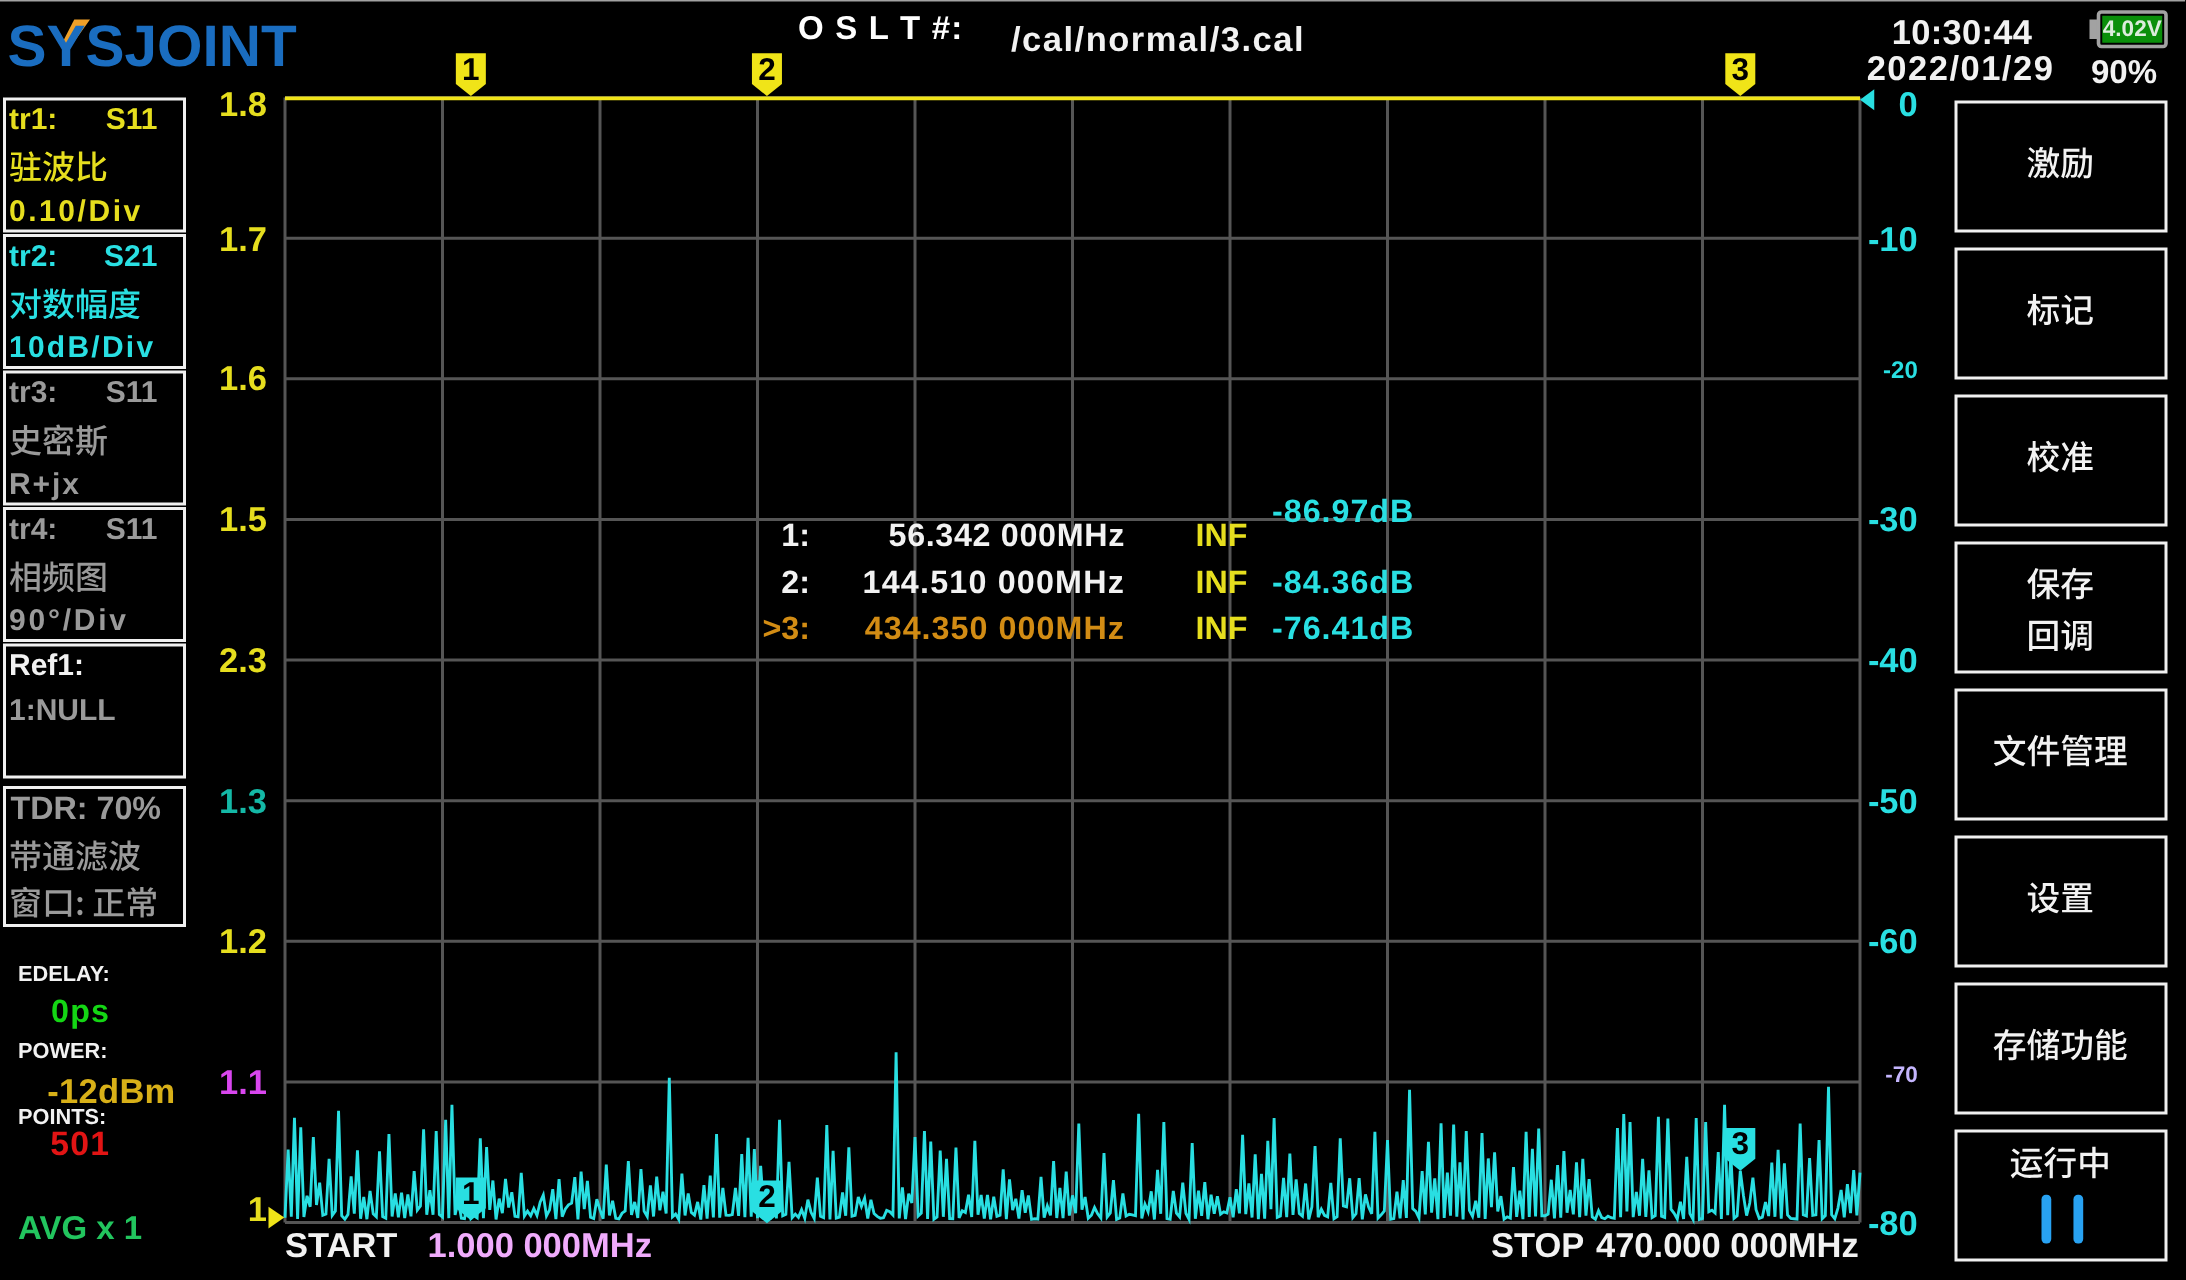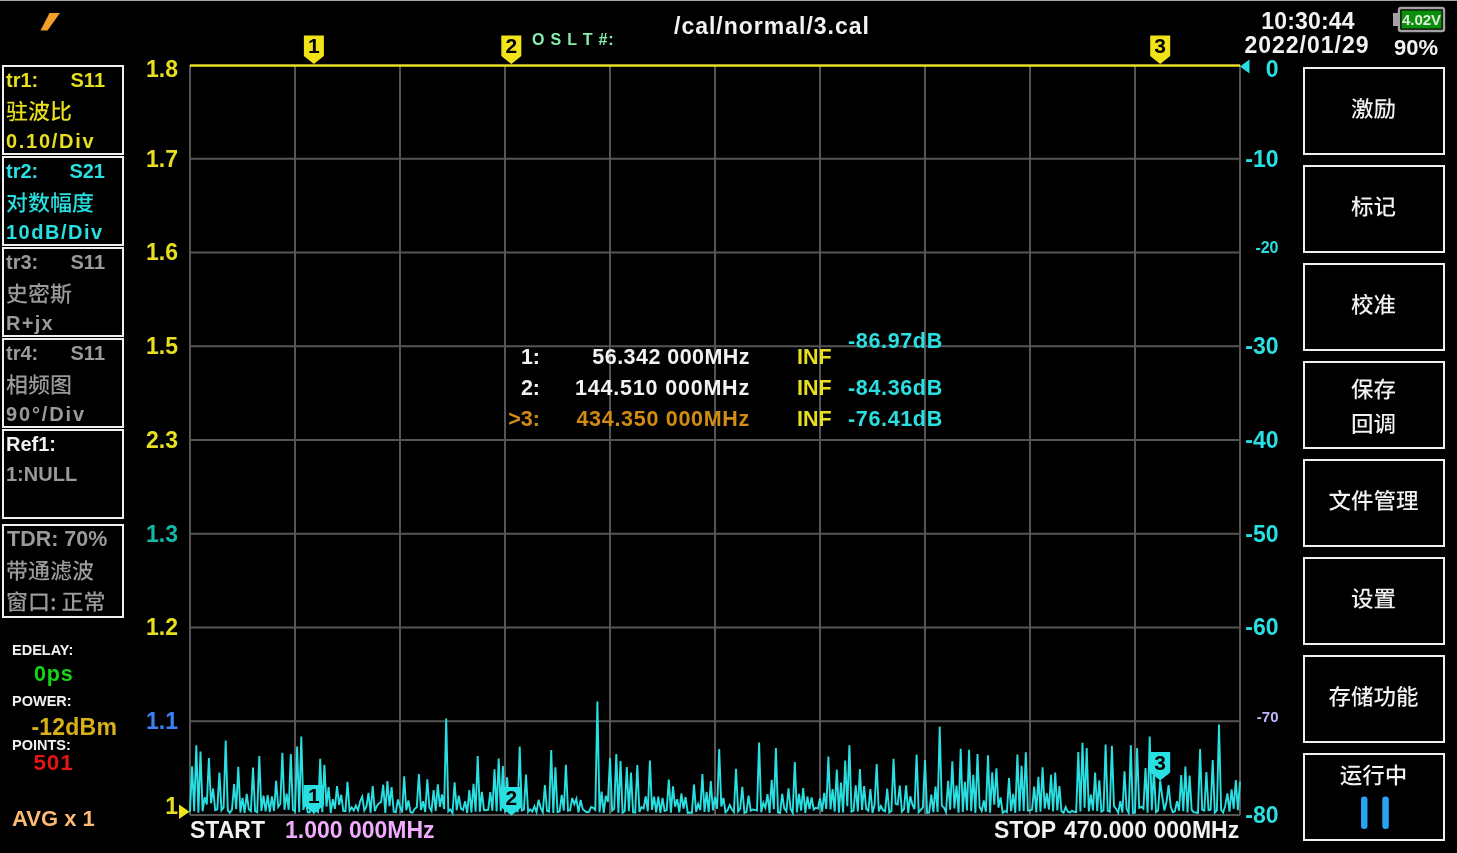--- a/index.html
+++ b/index.html
@@ -43,34 +43,35 @@
 <path d="M1358.965 104.5975H1362.52V106.105H1358.965ZM1358.965 101.69500000000001H1362.52V103.1575H1358.965ZM1352.305 99.3775C1353.43 100.2325 1354.78 101.47 1355.455 102.28L1356.7375 100.93C1356.0625 100.1425 1354.645 98.995 1353.52 98.20750000000001ZM1351.675 105.655C1352.7325 106.375 1354.1275 107.4325 1354.78 108.13L1356.04 106.7125C1355.32 106.03750000000001 1353.9025 105.025 1352.845 104.39500000000001ZM1351.9675 117.4675 1353.6775 118.525C1354.5775 116.4775 1355.6125 113.8 1356.4 111.50500000000001L1354.87 110.47C1354.015 112.94500000000001 1352.8225 115.78 1351.9675 117.4675ZM1366.5925 97.9375C1366.1875 101.2 1365.49 104.39500000000001 1364.32 106.64500000000001V100.165H1361.395L1362.115 98.20750000000001L1359.91 97.9375C1359.82 98.5675 1359.6175 99.4225 1359.3925 100.165H1357.2325V107.635H1364.1625C1364.545 108.0175 1365.0625 108.58 1365.2875 108.89500000000001C1365.58 108.4225 1365.85 107.905 1366.12 107.3425C1366.4575 109.3 1366.9525 111.37 1367.74 113.305C1366.885 115.06 1365.715 116.5 1364.14 117.6025C1364.545 117.895 1365.265 118.5475 1365.535 118.8625C1366.8175 117.85000000000001 1367.8525 116.6575 1368.685 115.2625C1369.4275 116.6125 1370.3725 117.85000000000001 1371.565 118.795C1371.835 118.3 1372.4875 117.4675 1372.8925 117.1075C1371.52 116.14 1370.485 114.8125 1369.675 113.2825C1370.7325 110.7625 1371.34 107.72500000000001 1371.7 104.1025H1372.69V102.1675H1367.785C1368.0775 100.9075 1368.3025 99.58 1368.4825 98.2525ZM1359.145 108.0625 1359.6625 109.1875H1356.4225V110.94250000000001H1358.4925V111.6175C1358.4925 113.215 1358.1775 115.7125 1355.4775 117.625C1355.9275 117.94 1356.6025 118.48 1356.9175 118.8625C1358.9425 117.4 1359.775 115.5775 1360.09 113.91250000000001H1362.3175C1362.2275 115.7125 1362.0925 116.455 1361.9125 116.7025C1361.7775 116.86 1361.5975 116.905 1361.3275 116.905C1361.0575 116.905 1360.4275 116.88250000000001 1359.685 116.815C1359.9775 117.265 1360.135 117.985 1360.18 118.525C1361.0125 118.57000000000001 1361.845 118.5475 1362.295 118.5025C1362.8125 118.435 1363.1725 118.2775 1363.51 117.895C1363.9375 117.3775 1364.0725 116.0725 1364.2075 112.9C1364.23 112.6525 1364.2525 112.18 1364.2525 112.18H1360.2925V111.685V110.94250000000001H1364.905V109.1875H1361.71C1361.5075 108.67 1361.2375 108.1075 1360.9675 107.6575ZM1369.9225 104.1025C1369.6975 106.69 1369.315 108.985 1368.6625 110.9875C1367.8975 108.8725 1367.47 106.5775 1367.1775 104.4625L1367.29 104.1025Z M1388.485 98.32000000000001C1388.485 100.0975 1388.485 101.83 1388.44 103.4725H1386.145V105.43H1388.3725C1388.1475 110.515 1387.36 114.745 1384.6375 117.44500000000001C1385.1325 117.76 1385.83 118.41250000000001 1386.145 118.9075C1389.16 115.825 1390.0375 111.055 1390.3075 105.43H1392.625C1392.445 113.17 1392.2425 115.96000000000001 1391.7475 116.59C1391.545 116.88250000000001 1391.3425 116.95 1391.005 116.92750000000001C1390.6 116.92750000000001 1389.7225 116.92750000000001 1388.755 116.86C1389.07 117.4 1389.295 118.2325 1389.3175 118.795C1390.33 118.84 1391.32 118.8625 1391.95 118.75C1392.625 118.66 1393.075 118.4575 1393.5025 117.8275C1394.2 116.88250000000001 1394.38 113.71000000000001 1394.605 104.44C1394.605 104.17 1394.605 103.4725 1394.605 103.4725H1390.3975C1390.4425 101.8075 1390.4425 100.0975 1390.4425 98.32000000000001ZM1375.66 99.22V107.5C1375.66 110.65 1375.5475 114.88000000000001 1374.1075 117.7825C1374.6025 117.985 1375.48 118.48 1375.8625 118.81750000000001C1377.37 115.7125 1377.595 110.89750000000001 1377.595 107.5V105.1375H1379.6425C1379.5525 110.4475 1379.305 114.97 1376.785 117.6025C1377.2575 117.895 1377.91 118.5475 1378.18 119.02C1380.3625 116.77 1381.1275 113.3725 1381.42 109.3225H1383.445C1383.2425 114.1825 1383.04 115.96000000000001 1382.68 116.41C1382.5225 116.6575 1382.3425 116.7025 1382.05 116.7025C1381.7125 116.7025 1381.06 116.68 1380.295 116.6125C1380.565 117.08500000000001 1380.745 117.8275 1380.79 118.345C1381.6225 118.39 1382.455 118.39 1382.95 118.3225C1383.5125 118.25500000000001 1383.9175 118.075 1384.2775 117.58C1384.8625 116.86 1385.0875 114.61 1385.3125 108.33250000000001C1385.335 108.08500000000001 1385.335 107.52250000000001 1385.335 107.52250000000001H1381.51L1381.5775 105.1375H1385.5825V103.27000000000001H1377.595V101.155H1386.3025V99.22Z" fill="#f2f2f2"></path>
 <path d="M1361.485 197.53500000000003V199.51500000000001H1371.3625V197.53500000000003ZM1368.46 207.72750000000002C1369.495 210.0225 1370.4625 212.97000000000003 1370.7775 214.79250000000002L1372.7125 214.07250000000002C1372.3525 212.25000000000003 1371.3175 209.37 1370.26 207.1425ZM1361.8 207.23250000000002C1361.215 209.59500000000003 1360.2475 212.025 1359.0325 213.60000000000002C1359.505 213.84750000000003 1360.3375 214.41000000000003 1360.72 214.72500000000002C1361.9125 212.97000000000003 1363.06 210.27 1363.7125 207.66000000000003ZM1360.495 202.91250000000002V204.8925H1365.13V214.18500000000003C1365.13 214.47750000000002 1365.04 214.56750000000002 1364.725 214.56750000000002C1364.41 214.59 1363.42 214.59 1362.3625 214.54500000000002C1362.655 215.19750000000002 1362.925 216.12 1362.9925 216.72750000000002C1364.545 216.72750000000002 1365.625 216.705 1366.345 216.34500000000003C1367.0875 215.985 1367.29 215.35500000000002 1367.29 214.23000000000002V204.8925H1372.5775V202.91250000000002ZM1355.275 195.96V200.57250000000002H1351.9675V202.57500000000002H1354.825C1354.15 205.25250000000003 1352.8225 208.335 1351.45 210.00000000000003C1351.8325 210.54000000000002 1352.3725 211.4625 1352.5975 212.0475C1353.61 210.69750000000002 1354.5325 208.5825 1355.275 206.35500000000002V216.81750000000002H1357.3675V205.5225C1358.065 206.58 1358.8525 207.81750000000002 1359.19 208.51500000000001L1360.3825 206.82750000000001C1359.955 206.2425 1358.02 203.835 1357.3675 203.115V202.57500000000002H1360.18V200.57250000000002H1357.3675V195.96Z M1376.0875 197.7375C1377.325 198.8625 1378.945 200.46 1379.6875 201.47250000000003L1381.2175 199.96500000000003C1380.4075 198.97500000000002 1378.765 197.46750000000003 1377.505 196.4325ZM1374.4675 202.9575V205.00500000000002H1377.91V212.5875C1377.91 213.75750000000002 1377.235 214.56750000000002 1376.8075 214.9275C1377.1675 215.2425 1377.73 216.03000000000003 1377.955 216.48000000000002C1378.315 216.00750000000002 1378.9675 215.49 1382.77 212.7675C1382.545 212.34 1382.2525 211.485 1382.1175 210.9L1380.025 212.34V202.9575ZM1382.8825 197.49V199.60500000000002H1391.6125V204.8025H1383.31V213.33C1383.31 215.85000000000002 1384.1875 216.50250000000003 1386.9325 216.50250000000003C1387.5175 216.50250000000003 1391.0725 216.50250000000003 1391.68 216.50250000000003C1394.29 216.50250000000003 1394.965 215.44500000000002 1395.2575 211.66500000000002C1394.6275 211.53000000000003 1393.705 211.17000000000002 1393.21 210.78750000000002C1393.075 213.8925 1392.85 214.455 1391.545 214.455C1390.735 214.455 1387.7425 214.455 1387.1125 214.455C1385.74 214.455 1385.515 214.275 1385.515 213.33V206.82750000000001H1391.6125V207.97500000000002H1393.75V197.49Z" fill="#f2f2f2"></path>
 <path d="M1367.0875 300.485C1368.55 301.9025 1370.215 303.905 1370.935 305.2325L1372.51 303.905C1371.745 302.5775 1370.0125 300.6875 1368.5275 299.315ZM1363.825 294.5C1364.4775 295.31 1365.13 296.41249999999997 1365.4675 297.2H1360.045V299.15749999999997H1372.465V297.2H1366.0075L1367.4925 296.5475C1367.1775 295.76 1366.4125 294.6125 1365.6925 293.78ZM1367.92 303.5225C1367.47 305.16499999999996 1366.795 306.6275 1365.8725 307.9325C1364.8825 306.65 1364.095 305.1875 1363.5325 303.59L1362.0925 303.95C1363.105 302.84749999999997 1364.05 301.5875 1364.7925 300.3725L1362.88 299.495C1362.07 301.0475 1360.585 302.91499999999996 1359.145 304.0625C1359.6175 304.4 1360.2925 304.985 1360.63 305.39C1361.0125 305.075 1361.3725 304.6925 1361.755 304.31C1362.475 306.2675 1363.3975 308.045 1364.545 309.5525C1363.0825 311.0825 1361.215 312.32 1358.9875 313.21999999999997C1359.415 313.58 1360.0675 314.39 1360.3375 314.8625C1362.5425 313.91749999999996 1364.41 312.68 1365.9175 311.15C1367.425 312.7025 1369.27 313.91749999999996 1371.4525 314.705C1371.7675 314.12 1372.42 313.2425 1372.8925 312.79249999999996C1370.6875 312.1175 1368.82 310.9925 1367.29 309.53C1368.4825 307.955 1369.36 306.1325 1369.99 304.03999999999996ZM1355.1175 293.96V298.5725H1352.2825V300.575H1354.7575C1354.1275 303.5225 1352.8675 306.9425 1351.5625 308.765C1351.9 309.305 1352.395 310.25 1352.5975 310.8575C1353.5425 309.395 1354.4425 307.0775 1355.1175 304.625V314.8175H1357.075V304.1525C1357.66 305.3225 1358.2675 306.65 1358.5375 307.41499999999996L1359.7975 305.84C1359.3925 305.1425 1357.615 302.1275 1357.075 301.385V300.575H1359.4825V298.5725H1357.075V293.96Z M1374.445 295.78249999999997C1375.5025 297.425 1376.785 299.675 1377.3475 301.07L1379.3725 300.0575C1378.7875 298.685 1377.415 296.5025 1376.335 294.905ZM1374.445 312.8375 1376.65 313.805C1377.685 311.59999999999997 1378.855 308.765 1379.7775 306.2L1377.8425 305.1875C1376.83 307.955 1375.435 310.96999999999997 1374.445 312.8375ZM1383.5125 304.265H1387.9675V306.85249999999996H1383.5125ZM1383.5125 302.3975V299.765H1387.9675V302.3975ZM1387.09 294.8825C1387.6525 295.805 1388.3275 297.02 1388.6875 297.92H1384.03C1384.525 296.84 1384.975 295.7375 1385.3575 294.6125L1383.4 294.14C1382.275 297.65 1380.34 301.0475 1378.0675 303.185C1378.5175 303.545 1379.2825 304.31 1379.5975 304.715C1380.2725 304.0175 1380.925 303.23 1381.5325 302.33V314.8625H1383.5125V313.31H1395.1V311.3975H1390.0375V308.71999999999997H1394.2225V306.85249999999996H1390.0375V304.265H1394.245V302.3975H1390.0375V299.765H1394.695V297.92H1389.43L1390.735 297.245C1390.3525 296.39 1389.61 295.0625 1388.89 294.0725ZM1383.5125 308.71999999999997H1387.9675V311.3975H1383.5125Z" fill="#f2f2f2"></path>
 <path d="M1361.62 381.46250000000003H1369.2475V385.1075H1361.62ZM1359.6175 379.595V387.02000000000004H1364.2975V389.4725H1358.02V391.4075H1363.1725C1361.71 393.635 1359.4825 395.705 1357.3 396.8075C1357.7725 397.235 1358.425 398.0 1358.7625 398.495C1360.7875 397.3025 1362.79 395.27750000000003 1364.2975 393.02750000000003V399.44H1366.435V392.915C1367.875 395.1875 1369.7875 397.28000000000003 1371.6775 398.54C1372.015 398.02250000000004 1372.7125 397.2575 1373.185 396.8525C1371.115 395.705 1368.955 393.6125 1367.56 391.4075H1372.555V389.4725H1366.435V387.02000000000004H1371.3625V379.595ZM1357.0075 378.605C1355.7475 381.935 1353.655 385.22 1351.4725 387.3125C1351.8325 387.83000000000004 1352.44 388.9775 1352.6425 389.4725C1353.3625 388.7525 1354.06 387.89750000000004 1354.735 386.975V399.3725H1356.7825V383.8475C1357.6375 382.3625 1358.38 380.81 1358.9875 379.2575Z M1387.2025 389.7425V391.475H1381.1725V393.455H1387.2025V397.0325C1387.2025 397.325 1387.1125 397.415 1386.7075 397.4375C1386.325 397.46000000000004 1384.9975 397.46000000000004 1383.6475 397.415C1383.9175 398.0 1384.1875 398.83250000000004 1384.2775 399.44C1386.1675 399.44 1387.45 399.44 1388.2825 399.125C1389.1375 398.81 1389.34 398.225 1389.34 397.0775V393.455H1395.0775V391.475H1389.34V390.39500000000004C1390.9375 389.33750000000003 1392.58 387.9875 1393.7725 386.6825L1392.4225 385.6025L1391.9725 385.71500000000003H1383.0175V387.65000000000003H1389.9925C1389.1375 388.4375 1388.125 389.2025 1387.2025 389.7425ZM1382.005 378.5375C1381.7575 379.505 1381.4425 380.495 1381.06 381.485H1374.8275V383.5325H1380.16C1378.72 386.48 1376.695 389.18 1374.0625 390.98C1374.4 391.475 1374.895 392.39750000000004 1375.12 392.96000000000004C1375.9975 392.3525 1376.8075 391.6775 1377.55 390.935V399.4175H1379.6875V388.4375C1380.8125 386.93 1381.7575 385.265 1382.545 383.5325H1394.695V381.485H1383.4C1383.6925 380.6975 1383.9625 379.8875 1384.21 379.0775Z" fill="#f2f2f2"></path>
 <path d="M1359.73 421.09250000000003H1364.545V425.705H1359.73ZM1357.705 419.2025V427.5725H1366.66V419.2025ZM1352.7325 413.89250000000004V433.9175H1354.9375V432.725H1369.4725V433.9175H1371.79V413.89250000000004ZM1354.9375 430.7225V416.075H1369.4725V430.7225Z M1375.615 414.77C1376.83 415.8275 1378.3825 417.3575 1379.08 418.3475L1380.5425 416.885C1379.8 415.9175 1378.225 414.4775 1376.9875 413.4875ZM1374.4 420.0575V422.105H1377.3475V429.3275C1377.3475 430.61 1376.515 431.5775 1376.02 432.005C1376.38 432.2975 1377.0775 432.995 1377.325 433.4225C1377.64 432.9725 1378.2025 432.4775 1381.15 430.07C1380.835 431.0375 1380.4075 431.96000000000004 1379.845 432.7925C1380.2725 432.995 1381.06 433.6025 1381.375 433.94C1383.5575 430.88 1383.895 426.02000000000004 1383.895 422.5325V415.85H1392.49V431.5325C1392.49 431.87 1392.355 431.9825 1392.04 431.9825C1391.725 432.005 1390.7125 432.005 1389.6325 431.96000000000004C1389.9025 432.4775 1390.195 433.3775 1390.2625 433.89500000000004C1391.86 433.89500000000004 1392.85 433.85 1393.5025 433.535C1394.1775 433.1975 1394.38 432.6125 1394.38 431.5775V413.9825H1382.005V422.5325C1382.005 424.5575 1381.9375 426.9425 1381.3975 429.14750000000004C1381.195 428.7425 1380.9925 428.2475 1380.8575 427.865L1379.395 429.035V420.0575ZM1387.27 416.435V418.14500000000004H1385.1325V419.6975H1387.27V421.6775H1384.66V423.23H1391.77V421.6775H1388.98V419.6975H1391.23V418.14500000000004H1388.98V416.435ZM1385.02 424.85V431.285H1386.595V430.27250000000004H1391.095V424.85ZM1386.595 426.40250000000003H1389.4975V428.7425H1386.595Z" fill="#f2f2f2"></path>
 <path d="M1337.905 490.4325C1338.535 491.5125 1339.165 492.93 1339.435 493.85249999999996H1329.58V495.9225H1333.09C1334.3725 499.23 1336.06 502.0875 1338.2425 504.4275C1335.835 506.40749999999997 1332.8425 507.8025 1329.1975 508.79249999999996C1329.625 509.28749999999997 1330.2775 510.2775 1330.525 510.795C1334.215 509.6475 1337.2975 508.09499999999997 1339.8175 505.9575C1342.27 508.09499999999997 1345.285 509.6925 1348.93 510.6825C1349.2675 510.075 1349.8975 509.175 1350.37 508.7025C1346.86 507.84749999999997 1343.9125 506.3625 1341.4825 504.405C1343.62 502.1325 1345.285 499.3425 1346.5 495.9225H1350.0325V493.85249999999996H1339.8175L1341.82 493.22249999999997C1341.5275 492.2775 1340.8075 490.8375 1340.155 489.7575ZM1339.8625 502.9425C1337.905 500.94 1336.375 498.5775 1335.295 495.9225H1344.0925C1343.08 498.735 1341.685 501.03 1339.8625 502.9425Z M1358.11 501.03V503.1225H1364.4325V510.84H1366.57V503.1225H1372.5775V501.03H1366.57V496.5525H1371.5425V494.46H1366.57V490.23H1364.4325V494.46H1361.9125C1362.1825 493.515 1362.4075 492.5475 1362.61 491.5575L1360.5625 491.13C1360.0675 493.9875 1359.1225 496.89 1357.84 498.7125C1358.38 498.9375 1359.28 499.455 1359.685 499.7475C1360.2475 498.87 1360.765 497.7675 1361.215 496.5525H1364.4325V501.03ZM1356.7825 490.05C1355.6125 493.3575 1353.655 496.66499999999996 1351.585 498.8025C1351.945 499.2975 1352.5525 500.445 1352.755 500.9625C1353.3625 500.31 1353.9475 499.59 1354.51 498.8025V510.8175H1356.5575V495.53999999999996C1357.4125 493.965 1358.1775 492.3 1358.785 490.65749999999997Z M1378.09 499.09499999999997V510.8625H1380.25V510.16499999999996H1390.555V510.84H1392.67V505.17H1380.25V503.8425H1391.4775V499.09499999999997ZM1390.555 508.5675H1380.25V506.7675H1390.555ZM1383.22 494.8875C1383.445 495.315 1383.6925 495.81 1383.8725 496.26H1375.5025V500.085H1377.55V497.88H1392.085V500.085H1394.2675V496.26H1386.0325C1385.8075 495.6975 1385.47 495.0225 1385.11 494.505ZM1380.25 500.67H1389.385V502.2675H1380.25ZM1377.19 489.825C1376.605 491.76 1375.5925 493.695 1374.3325 494.9325C1374.85 495.15749999999997 1375.75 495.63 1376.155 495.9C1376.8075 495.18 1377.4375 494.235 1378.0 493.2H1379.2375C1379.7775 494.03249999999997 1380.2725 495.0225 1380.4975 495.675L1382.2975 495.045C1382.1175 494.55 1381.735 493.85249999999996 1381.33 493.2H1384.5025V491.6925H1378.72C1378.9225 491.21999999999997 1379.1025 490.72499999999997 1379.26 490.23ZM1386.775 489.84749999999997C1386.37 491.4675 1385.5825 493.0875 1384.5475 494.1225C1385.0425 494.37 1385.92 494.82 1386.3025 495.1125C1386.775 494.5725 1387.2025 493.9425 1387.6075 493.22249999999997H1388.89C1389.565 494.055 1390.2625 495.09 1390.5325 495.7425L1392.265 494.955C1392.04 494.4825 1391.6125 493.83 1391.1175 493.22249999999997H1394.7625V491.6925H1388.3275C1388.53 491.21999999999997 1388.71 490.72499999999997 1388.845 490.23Z M1407.07 496.935H1410.04V499.40999999999997H1407.07ZM1411.8625 496.935H1414.765V499.40999999999997H1411.8625ZM1407.07 492.7725H1410.04V495.22499999999997H1407.07ZM1411.8625 492.7725H1414.765V495.22499999999997H1411.8625ZM1403.2675 508.185V510.12H1417.825V508.185H1412.02V505.485H1417.0825V503.55H1412.02V501.2325H1416.79V490.95H1405.135V501.2325H1409.86V503.55H1404.9325V505.485H1409.86V508.185ZM1396.675 506.4525 1397.1925 508.635C1399.24 507.96 1401.895 507.06 1404.3475 506.22749999999996L1403.9875 504.2025L1401.625 504.9675V499.8375H1403.8075V497.88H1401.625V493.3575H1404.145V491.3775H1396.9225V493.3575H1399.6V497.88H1397.1475V499.8375H1399.6V505.59749999999997C1398.52 505.935 1397.5075 506.22749999999996 1396.675 506.4525Z" fill="#f2f2f2"></path>
 <path d="M1353.52 589.6025C1354.735 590.6824999999999 1356.2875 592.2125 1356.985 593.2025L1358.4475 591.6949999999999C1357.705 590.7499999999999 1356.13 589.31 1354.915 588.3199999999999ZM1351.9 594.9575V597.0049999999999H1354.8475V604.52C1354.8475 605.5775 1354.1725 606.3425 1353.7225 606.6574999999999C1354.105 607.0624999999999 1354.6675 607.9399999999999 1354.825 608.4575C1355.2075 607.9625 1355.8825 607.4224999999999 1359.955 604.2049999999999C1359.7075 603.8 1359.3475 603.0124999999999 1359.1675 602.4274999999999L1356.9175 604.1824999999999V594.9575ZM1361.845 588.7249999999999V591.1999999999999C1361.845 592.8199999999999 1361.395 594.5749999999999 1358.4925 595.8799999999999C1358.875 596.1949999999999 1359.6175 597.0049999999999 1359.8875 597.4324999999999C1363.1275 595.925 1363.825 593.4274999999999 1363.825 591.2674999999999V590.7049999999999H1367.38V593.7874999999999C1367.38 595.7449999999999 1367.7625 596.5099999999999 1369.63 596.5099999999999C1369.9225 596.5099999999999 1370.8675 596.5099999999999 1371.2275 596.5099999999999C1371.6775 596.5099999999999 1372.195 596.4875 1372.4875 596.3749999999999C1372.42 595.8799999999999 1372.3525 595.1149999999999 1372.3075 594.5749999999999C1372.015 594.665 1371.52 594.7099999999999 1371.1825 594.7099999999999C1370.9125 594.7099999999999 1370.0575 594.7099999999999 1369.81 594.7099999999999C1369.45 594.7099999999999 1369.405 594.4625 1369.405 593.8325V588.7249999999999ZM1368.7075 599.8174999999999C1367.965 601.3699999999999 1366.885 602.6974999999999 1365.58 603.7549999999999C1364.23 602.6524999999999 1363.15 601.3249999999999 1362.385 599.8174999999999ZM1359.6175 597.8149999999999V599.8174999999999H1360.9675L1360.3825 600.02C1361.26 601.9324999999999 1362.43 603.5749999999999 1363.8925 604.925C1362.25 605.8924999999999 1360.3825 606.5674999999999 1358.4025 606.9725C1358.7625 607.4449999999999 1359.2125 608.2774999999999 1359.3925 608.8399999999999C1361.62 608.2774999999999 1363.7125 607.4449999999999 1365.5125 606.275C1367.2 607.4675 1369.2025 608.3449999999999 1371.475 608.8849999999999C1371.745 608.3 1372.33 607.4675 1372.78 606.9949999999999C1370.71 606.5899999999999 1368.8425 605.8699999999999 1367.2675 604.925C1369.1125 603.2824999999999 1370.5525 601.1225 1371.4075 598.31L1370.1025 597.7475L1369.7425 597.8149999999999Z M1388.2825 590.2549999999999H1391.545V591.9649999999999H1388.2825ZM1383.13 590.2549999999999H1386.325V591.9649999999999H1383.13ZM1378.045 590.2549999999999H1381.1725V591.9649999999999H1378.045ZM1377.5725 597.3425V606.6574999999999H1374.715V608.2099999999999H1394.8525V606.6574999999999H1391.8825V597.3425H1384.9525L1385.2 596.1949999999999H1394.2675V594.5975H1385.515L1385.695 593.4499999999999H1393.705V588.7924999999999H1376.02V593.4499999999999H1383.5125L1383.3775 594.5975H1375.0075V596.1949999999999H1383.1525L1382.95 597.3425ZM1379.575 606.6574999999999V605.5099999999999H1389.79V606.6574999999999ZM1379.575 600.9424999999999H1389.79V602.045H1379.575ZM1379.575 599.7724999999999V598.6924999999999H1389.79V599.7724999999999ZM1379.575 603.1924999999999H1389.79V604.3399999999999H1379.575Z" fill="#f2f2f2"></path>
 <path d="M1342.2025 697.1424999999999V698.8749999999999H1336.1725V700.8549999999999H1342.2025V704.4324999999999C1342.2025 704.7249999999999 1342.1125 704.8149999999999 1341.7075 704.8375C1341.325 704.8599999999999 1339.9975 704.8599999999999 1338.6475 704.8149999999999C1338.9175 705.4 1339.1875 706.2325 1339.2775 706.8399999999999C1341.1675 706.8399999999999 1342.45 706.8399999999999 1343.2825 706.525C1344.1375 706.2099999999999 1344.34 705.6249999999999 1344.34 704.4775V700.8549999999999H1350.0775V698.8749999999999H1344.34V697.795C1345.9375 696.7375 1347.58 695.3874999999999 1348.7725 694.0825L1347.4225 693.0024999999999L1346.9725 693.1149999999999H1338.0175V695.05H1344.9925C1344.1375 695.8375 1343.125 696.6025 1342.2025 697.1424999999999ZM1337.005 685.9374999999999C1336.7575 686.905 1336.4425 687.895 1336.06 688.885H1329.8275V690.9324999999999H1335.16C1333.72 693.8799999999999 1331.695 696.5799999999999 1329.0625 698.3799999999999C1329.4 698.8749999999999 1329.895 699.7974999999999 1330.12 700.3599999999999C1330.9975 699.7524999999999 1331.8075 699.0775 1332.55 698.3349999999999V706.8174999999999H1334.6875V695.8375C1335.8125 694.3299999999999 1336.7575 692.665 1337.545 690.9324999999999H1349.695V688.885H1338.4C1338.6925 688.0975 1338.9625 687.2874999999999 1339.21 686.4775Z M1357.39 688.1874999999999C1358.38 689.1774999999999 1359.4825 690.5724999999999 1359.955 691.4725L1361.485 690.3924999999999C1360.9675 689.4699999999999 1359.82 688.165 1358.83 687.2199999999999ZM1361.53 692.6424999999999V694.555H1365.5575C1364.185 695.9949999999999 1362.61 697.2099999999999 1360.9225 698.1774999999999C1361.35 698.56 1362.0475 699.3924999999999 1362.295 699.7974999999999C1362.7675 699.5049999999999 1363.2175 699.1899999999999 1363.6675 698.8525V706.7724999999999H1365.49V705.7149999999999H1369.8325V706.6824999999999H1371.745V696.7824999999999H1366.075C1366.795 696.0849999999999 1367.47 695.3425 1368.1225 694.555H1372.6675V692.6424999999999H1369.54C1370.6875 690.9324999999999 1371.7 689.0649999999999 1372.51 687.04L1370.62 686.545C1370.215 687.5799999999999 1369.765 688.5699999999999 1369.2475 689.515V688.3449999999999H1366.8625V685.9599999999999H1364.9275V688.3449999999999H1362.2275V690.1674999999999H1364.9275V692.6424999999999ZM1366.8625 690.1674999999999H1368.8875C1368.37 691.045 1367.8075 691.8549999999999 1367.2 692.6424999999999H1366.8625ZM1365.49 702.0024999999999H1369.8325V703.9825H1365.49ZM1365.49 700.4499999999999V698.515H1369.8325V700.4499999999999ZM1358.74 706.0524999999999C1359.0775 705.6249999999999 1359.6625 705.2199999999999 1362.925 703.2175C1362.7675 702.8349999999999 1362.5425 702.0925 1362.43 701.5524999999999L1360.45 702.6774999999999V693.0474999999999H1356.535V695.0949999999999H1358.6275V702.4525C1358.6275 703.4424999999999 1358.0875 704.0724999999999 1357.705 704.3425C1358.065 704.7249999999999 1358.56 705.5799999999999 1358.74 706.0524999999999ZM1355.545 685.8924999999999C1354.645 689.2449999999999 1353.16 692.6424999999999 1351.45 694.8699999999999C1351.765 695.3649999999999 1352.305 696.4449999999999 1352.4625 696.9174999999999C1352.9575 696.265 1353.43 695.545 1353.88 694.78V706.795H1355.725V691.045C1356.355 689.515 1356.9175 687.9399999999999 1357.3675 686.3874999999999Z M1374.2425 700.6299999999999 1374.76 702.8349999999999C1377.19 702.16 1380.43 701.2599999999999 1383.4675 700.3599999999999L1383.1975 698.3349999999999L1379.8 699.2349999999999V690.5274999999999H1382.905V688.5024999999999H1374.535V690.5274999999999H1377.7075V699.7974999999999C1376.4025 700.1349999999999 1375.21 700.4274999999999 1374.2425 700.6299999999999ZM1386.685 686.3199999999999C1386.685 687.9174999999999 1386.685 689.4699999999999 1386.64 690.9549999999999H1383.1525V692.9799999999999H1386.55C1386.235 698.3349999999999 1385.065 702.655 1380.43 705.175C1380.9475 705.5574999999999 1381.6225 706.3224999999999 1381.9375 706.8625C1387.0 703.9599999999999 1388.3275 699.0099999999999 1388.6875 692.9799999999999H1392.5575C1392.265 700.5849999999999 1391.95 703.5324999999999 1391.3425 704.2299999999999C1391.095 704.5224999999999 1390.87 704.5899999999999 1390.42 704.5899999999999C1389.925 704.5899999999999 1388.7325 704.5674999999999 1387.4275 704.4775C1387.81 705.0624999999999 1388.0575 705.9625 1388.1025 706.5699999999999C1389.3625 706.6374999999999 1390.6225 706.6374999999999 1391.3875 706.5474999999999C1392.175 706.4575 1392.6925 706.2325 1393.2325 705.535C1394.065 704.4775 1394.3575 701.1924999999999 1394.6725 691.9675C1394.6725 691.675 1394.6725 690.9549999999999 1394.6725 690.9549999999999H1388.7775C1388.8225 689.4699999999999 1388.845 687.9174999999999 1388.845 686.3199999999999Z M1404.3025 695.7924999999999V697.4124999999999H1400.14V695.7924999999999ZM1398.16 694.015V706.8174999999999H1400.14V702.3849999999999H1404.3025V704.5224999999999C1404.3025 704.7924999999999 1404.2125 704.8824999999999 1403.9425 704.8824999999999C1403.6275 704.905 1402.705 704.905 1401.7375 704.8599999999999C1402.03 705.4 1402.345 706.2325 1402.4575 706.795C1403.83 706.795 1404.8425 706.7499999999999 1405.5175 706.435C1406.215 706.1199999999999 1406.395 705.5574999999999 1406.395 704.545V694.015ZM1400.14 699.0324999999999H1404.3025V700.7425H1400.14ZM1415.1925 687.535C1414.0 688.1874999999999 1412.2 688.9525 1410.445 689.5825V686.0049999999999H1408.3525V693.1824999999999C1408.3525 695.2974999999999 1408.9375 695.9274999999999 1411.3225 695.9274999999999C1411.795 695.9274999999999 1414.3375 695.9274999999999 1414.855 695.9274999999999C1416.7675 695.9274999999999 1417.3525 695.1624999999999 1417.6 692.3499999999999C1417.015 692.2149999999999 1416.1375 691.9 1415.7325 691.5624999999999C1415.62 693.6774999999999 1415.4625 694.0374999999999 1414.6525 694.0374999999999C1414.09 694.0374999999999 1411.9975 694.0374999999999 1411.57 694.0374999999999C1410.6025 694.0374999999999 1410.445 693.925 1410.445 693.16V691.2924999999999C1412.5375 690.685 1414.8325 689.92 1416.5875 689.0875ZM1415.4175 697.5925C1414.225 698.3799999999999 1412.335 699.2125 1410.4675 699.8874999999999V696.5124999999999H1408.375V703.8924999999999C1408.375 706.03 1408.9825 706.66 1411.3675 706.66C1411.8625 706.66 1414.45 706.66 1414.9675 706.66C1416.97 706.66 1417.555 705.8275 1417.8025 702.7225C1417.2175 702.5875 1416.3625 702.2724999999999 1415.9125 701.935C1415.8225 704.3649999999999 1415.665 704.7924999999999 1414.7875 704.7924999999999C1414.2025 704.7924999999999 1412.065 704.7924999999999 1411.6375 704.7924999999999C1410.67 704.7924999999999 1410.4675 704.6574999999999 1410.4675 703.8924999999999V701.6424999999999C1412.6725 700.9899999999999 1415.08 700.1574999999999 1416.835 699.1674999999999ZM1397.9125 692.665C1398.43 692.4625 1399.2625 692.3275 1405.1125 691.8774999999999C1405.315 692.305 1405.4725 692.6874999999999 1405.585 693.0474999999999L1407.475 692.2375C1407.0475 690.8649999999999 1405.8325 688.8399999999999 1404.7075 687.31L1402.93 688.0074999999999C1403.4025 688.7049999999999 1403.8975 689.4925 1404.325 690.28L1400.095 690.55C1401.04 689.3799999999999 1402.0075 687.9399999999999 1402.7275 686.5224999999999L1400.4775 685.8924999999999C1399.8025 687.6025 1398.6325 689.3124999999999 1398.2725 689.7624999999999C1397.89 690.2574999999999 1397.5525 690.5724999999999 1397.1925 690.6624999999999C1397.44 691.2249999999999 1397.8 692.2375 1397.9125 692.665Z" fill="#f2f2f2"></path>
 <path d="M1348.3 765.8425V767.8449999999999H1359.73V765.8425ZM1341.145 766.9449999999999C1342.4275 767.89 1344.2275 769.24 1345.105 770.05L1346.5675 768.4975C1345.645 767.7099999999999 1343.8225 766.4725 1342.5625 765.5949999999999ZM1348.255 780.9399999999999C1348.9975 780.625 1350.055 780.5124999999999 1358.155 779.7475C1358.47 780.4 1358.7625 780.9625 1358.9875 781.4575L1360.9 780.4675C1360.0225 778.7574999999999 1358.245 775.8774999999999 1356.9175 773.7175L1355.14 774.5274999999999C1355.77 775.5625 1356.49 776.755 1357.1425 777.925L1350.5725 778.42C1351.675 776.8225 1352.8 774.8199999999999 1353.6775 772.9074999999999H1361.2825V770.9275H1346.7925V772.9074999999999H1351.09C1350.28 775.0 1349.1325 777.0024999999999 1348.75 777.5649999999999C1348.3 778.24 1347.9175 778.7125 1347.49 778.8025C1347.76 779.3874999999999 1348.12 780.49 1348.255 780.9399999999999ZM1345.645 772.3449999999999H1340.605V774.3249999999999H1343.575V781.1424999999999C1342.585 781.5925 1341.505 782.4925 1340.47 783.5725L1341.9325 785.5975C1342.9675 784.18 1344.07 782.8075 1344.8125 782.8075C1345.3075 782.8075 1346.0725 783.5274999999999 1346.995 784.0675C1348.57 784.99 1350.415 785.26 1353.2275 785.26C1355.6575 785.26 1359.3925 785.1474999999999 1360.99 785.035C1361.035 784.405 1361.3725 783.3025 1361.6425 782.6949999999999C1359.3025 782.9875 1355.725 783.1899999999999 1353.295 783.1899999999999C1350.7975 783.1899999999999 1348.84 783.055 1347.355 782.1099999999999C1346.59 781.66 1346.095 781.255 1345.645 781.03Z M1372.15 765.8874999999999V767.9124999999999H1383.175V765.8874999999999ZM1368.1225 764.5374999999999C1366.9975 766.1574999999999 1364.8375 768.1825 1362.9475 769.42C1363.33 769.8249999999999 1363.8925 770.68 1364.1625 771.1524999999999C1366.255 769.6674999999999 1368.6175 767.4399999999999 1370.17 765.3924999999999ZM1371.1825 772.0975V774.1225H1378.36V782.8299999999999C1378.36 783.1674999999999 1378.2025 783.28 1377.775 783.28C1377.37 783.3025 1375.8625 783.3025 1374.4 783.2574999999999C1374.715 783.865 1374.985 784.765 1375.075 785.3725C1377.19 785.3725 1378.54 785.3499999999999 1379.395 785.035C1380.25 784.6975 1380.52 784.0899999999999 1380.52 782.8525V774.1225H1383.805V772.0975ZM1369.0225 769.3974999999999C1367.4925 771.9625 1365.0175 774.5725 1362.7225 776.2149999999999C1363.15 776.6424999999999 1363.8925 777.5875 1364.185 778.0374999999999C1364.9275 777.4525 1365.67 776.755 1366.435 775.99V785.4849999999999H1368.5725V773.6049999999999C1369.495 772.5024999999999 1370.3275 771.31 1371.025 770.1624999999999Z M1394.83 764.56V768.52H1386.8425V779.545H1388.9575V778.1949999999999H1394.83V785.4174999999999H1397.0575V778.1949999999999H1402.9525V779.4325H1405.1575V768.52H1397.0575V764.56ZM1388.9575 776.1025V770.6125H1394.83V776.1025ZM1402.9525 776.1025H1397.0575V770.6125H1402.9525Z" fill="#f2f2f2"></path>
 </svg>
-<div class="t" style="left:532px;top:31px;font-size:16px;color:#86efac;letter-spacing:0.8px;">O S L T #:</div>
+<div class="t" style="left:5px;top:9.5px;font-size:39px;color:#1a6dc0;">SYSJOINT</div>
+<div class="t" style="left:532px;top:6px;font-size:22px;color:#ffffff;letter-spacing:0.8px;">O S L T #:</div>
 <div class="t" style="left:674px;top:12.9px;font-size:23px;color:#f2f2f2;letter-spacing:1.0px;">/cal/normal/3.cal</div>
 <div class="t" style="left:1308px;transform:translateX(-50%);top:8.4px;font-size:23px;color:#f2f2f2;letter-spacing:0.2px;">10:30:44</div>
 <div class="t" style="left:1307px;transform:translateX(-50%);top:32.4px;font-size:23px;color:#f2f2f2;letter-spacing:1.0px;">2022/01/29</div>
 <div class="t" style="left:1421.5px;transform:translateX(-50%);top:11.3px;font-size:15px;color:#dcecdc;">4.02V</div>
 <div class="t" style="left:1416px;transform:translateX(-50%);top:34.5px;font-size:22px;color:#f2f2f2;">90%</div>
 <div class="t" style="right:1279px;top:56.2px;font-size:23px;color:#e6de1e;">1.8</div>
 <div class="t" style="right:1279px;top:145.6px;font-size:23px;color:#e6de1e;">1.7</div>
 <div class="t" style="right:1279px;top:239.4px;font-size:23px;color:#e6de1e;">1.6</div>
 <div class="t" style="right:1279px;top:333.1px;font-size:23px;color:#e6de1e;">1.5</div>
 <div class="t" style="right:1279px;top:426.9px;font-size:23px;color:#e6de1e;">2.3</div>
 <div class="t" style="right:1279px;top:520.6px;font-size:23px;color:#14b8a6;">1.3</div>
 <div class="t" style="right:1279px;top:614.4px;font-size:23px;color:#e6de1e;">1.2</div>
-<div class="t" style="right:1279px;top:708.1px;font-size:23px;color:#3b82f6;">1.1</div>
+<div class="t" style="right:1279px;top:708.1px;font-size:23px;color:#d946ef;">1.1</div>
 <div class="t" style="right:1279px;top:792.9px;font-size:23px;color:#e6de1e;">1</div>
 <div class="t" style="right:178.5px;top:55.9px;font-size:23px;color:#29dfe2;">0</div>
 <div class="t" style="right:178.5px;top:145.6px;font-size:23px;color:#29dfe2;">-10</div>
 <div class="t" style="right:178.5px;top:239.4px;font-size:16px;color:#29dfe2;">-20</div>
 <div class="t" style="right:178.5px;top:333.1px;font-size:23px;color:#29dfe2;">-30</div>
 <div class="t" style="right:178.5px;top:426.9px;font-size:23px;color:#29dfe2;">-40</div>
 <div class="t" style="right:178.5px;top:520.6px;font-size:23px;color:#29dfe2;">-50</div>
 <div class="t" style="right:178.5px;top:614.4px;font-size:23px;color:#29dfe2;">-60</div>
 <div class="t" style="right:178.5px;top:708.1px;font-size:15px;color:#c4b5fd;">-70</div>
 <div class="t" style="right:178.5px;top:801.9px;font-size:23px;color:#29dfe2;">-80</div>
@@ -94,21 +95,21 @@
 <div class="t" style="left:6px;top:402.6px;font-size:20px;color:#9a9a9a;letter-spacing:1.85px;">90°/Div</div>
 <div class="t" style="left:6px;top:432.6px;font-size:20px;color:#f2f2f2;">Ref1:</div>
 <div class="t" style="left:6px;top:463.1px;font-size:20px;color:#9a9a9a;">1:NULL</div>
 <div class="t" style="left:7px;top:526.7px;font-size:21.5px;color:#9a9a9a;">TDR: 70%</div>
 <div class="t" style="left:12px;top:642.4px;font-size:14.5px;color:#f2f2f2;">EDELAY:</div>
 <div class="t" style="left:34px;top:662.2px;font-size:21.5px;color:#14d614;letter-spacing:0.8px;">0ps</div>
 <div class="t" style="left:12px;top:693.0px;font-size:14.5px;color:#f2f2f2;">POWER:</div>
 <div class="t" style="left:31.5px;top:713.9px;font-size:23px;color:#d8b018;letter-spacing:0.2px;">-12dBm</div>
 <div class="t" style="left:12px;top:737.1px;font-size:14.5px;color:#f2f2f2;">POINTS:</div>
 <div class="t" style="left:33.5px;top:750.2px;font-size:22.5px;color:#e21414;letter-spacing:0.8px;">501</div>
-<div class="t" style="left:12px;top:805.5px;font-size:22px;color:#fdba74;">AVG x 1</div>
+<div class="t" style="left:12px;top:805.5px;font-size:22px;color:#22c55e;">AVG x 1</div>
 <div class="t" style="right:917px;top:345.2px;font-size:21.5px;color:#f2f2f2;">1:</div>
 <div class="t" style="right:707px;top:345.2px;font-size:21.5px;color:#f2f2f2;letter-spacing:0.45px;">56.342 000MHz</div>
 <div class="t" style="left:797px;top:345.2px;font-size:21.5px;color:#e6de1e;">INF</div>
 <div class="t" style="left:848px;top:329px;font-size:21.5px;color:#29dfe2;letter-spacing:0.65px;">-86.97dB</div>
 <div class="t" style="right:917px;top:376.2px;font-size:21.5px;color:#f2f2f2;">2:</div>
 <div class="t" style="right:707px;top:376.2px;font-size:21.5px;color:#f2f2f2;letter-spacing:0.8px;">144.510 000MHz</div>
 <div class="t" style="left:797px;top:376.2px;font-size:21.5px;color:#e6de1e;">INF</div>
 <div class="t" style="left:848px;top:376.2px;font-size:21.5px;color:#29dfe2;letter-spacing:0.65px;">-84.36dB</div>
 <div class="t" style="right:917px;top:407.2px;font-size:21.5px;color:#d28c14;">&gt;3:</div>
 <div class="t" style="right:707px;top:407.2px;font-size:21.5px;color:#d28c14;letter-spacing:0.7px;">434.350 000MHz</div>

